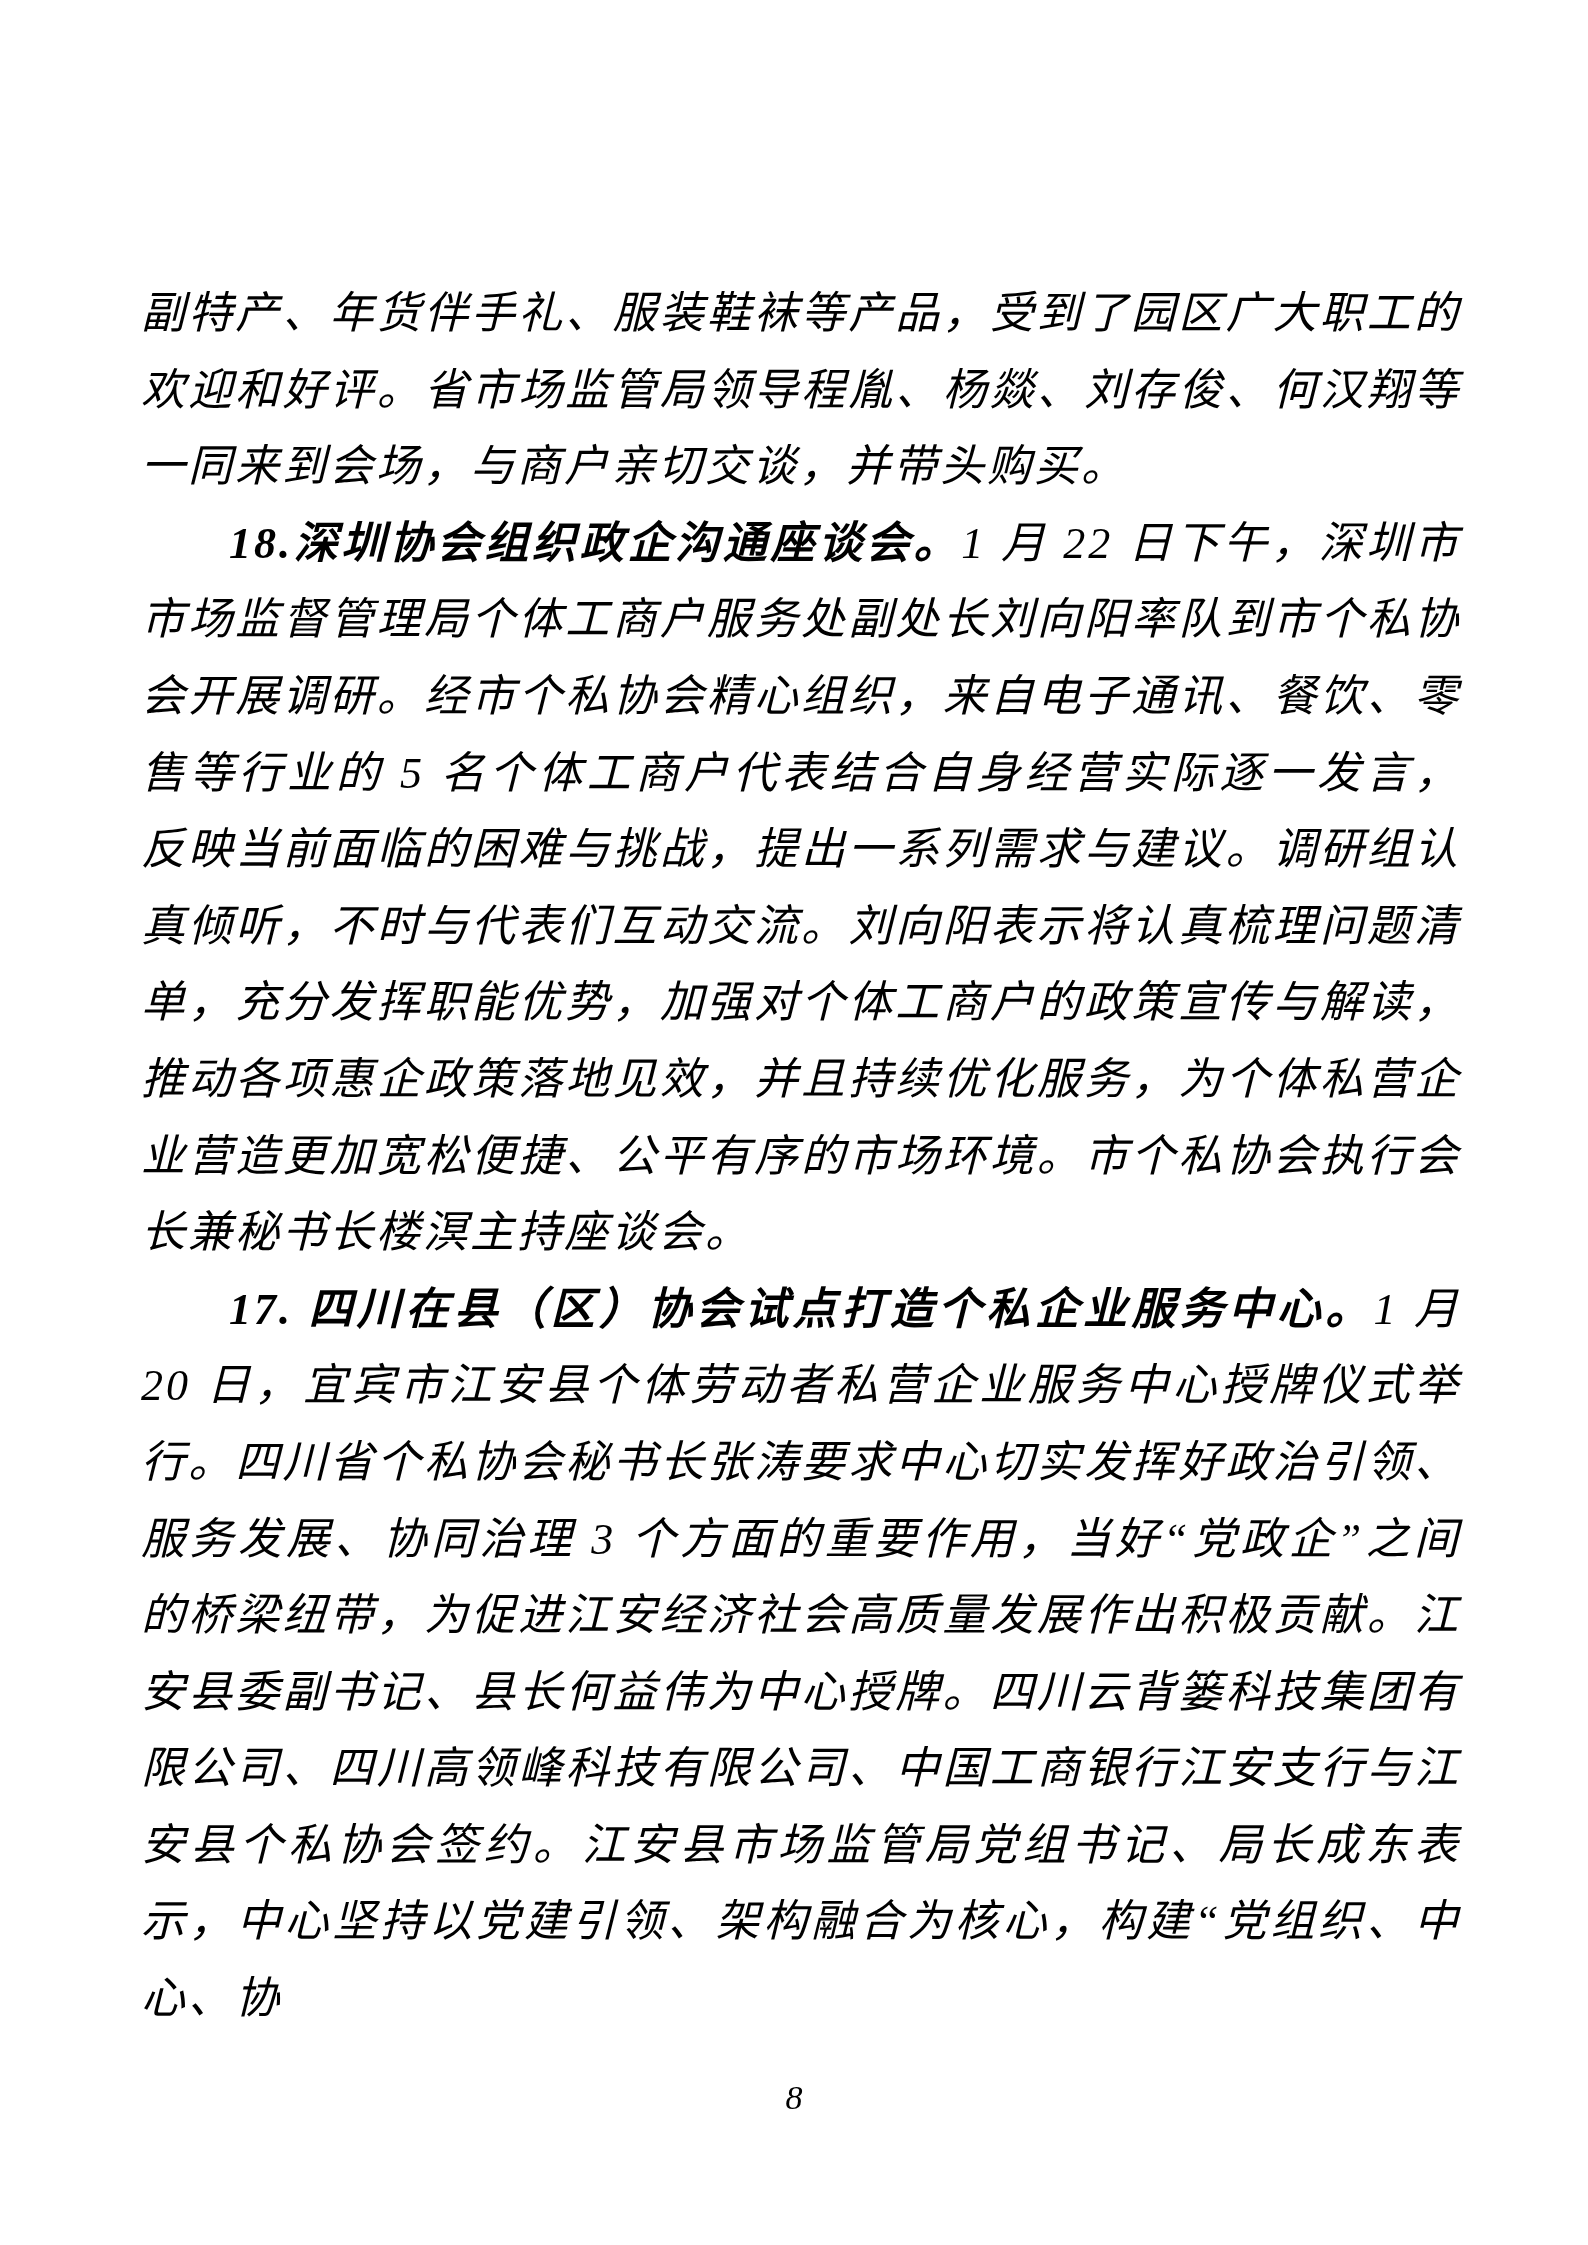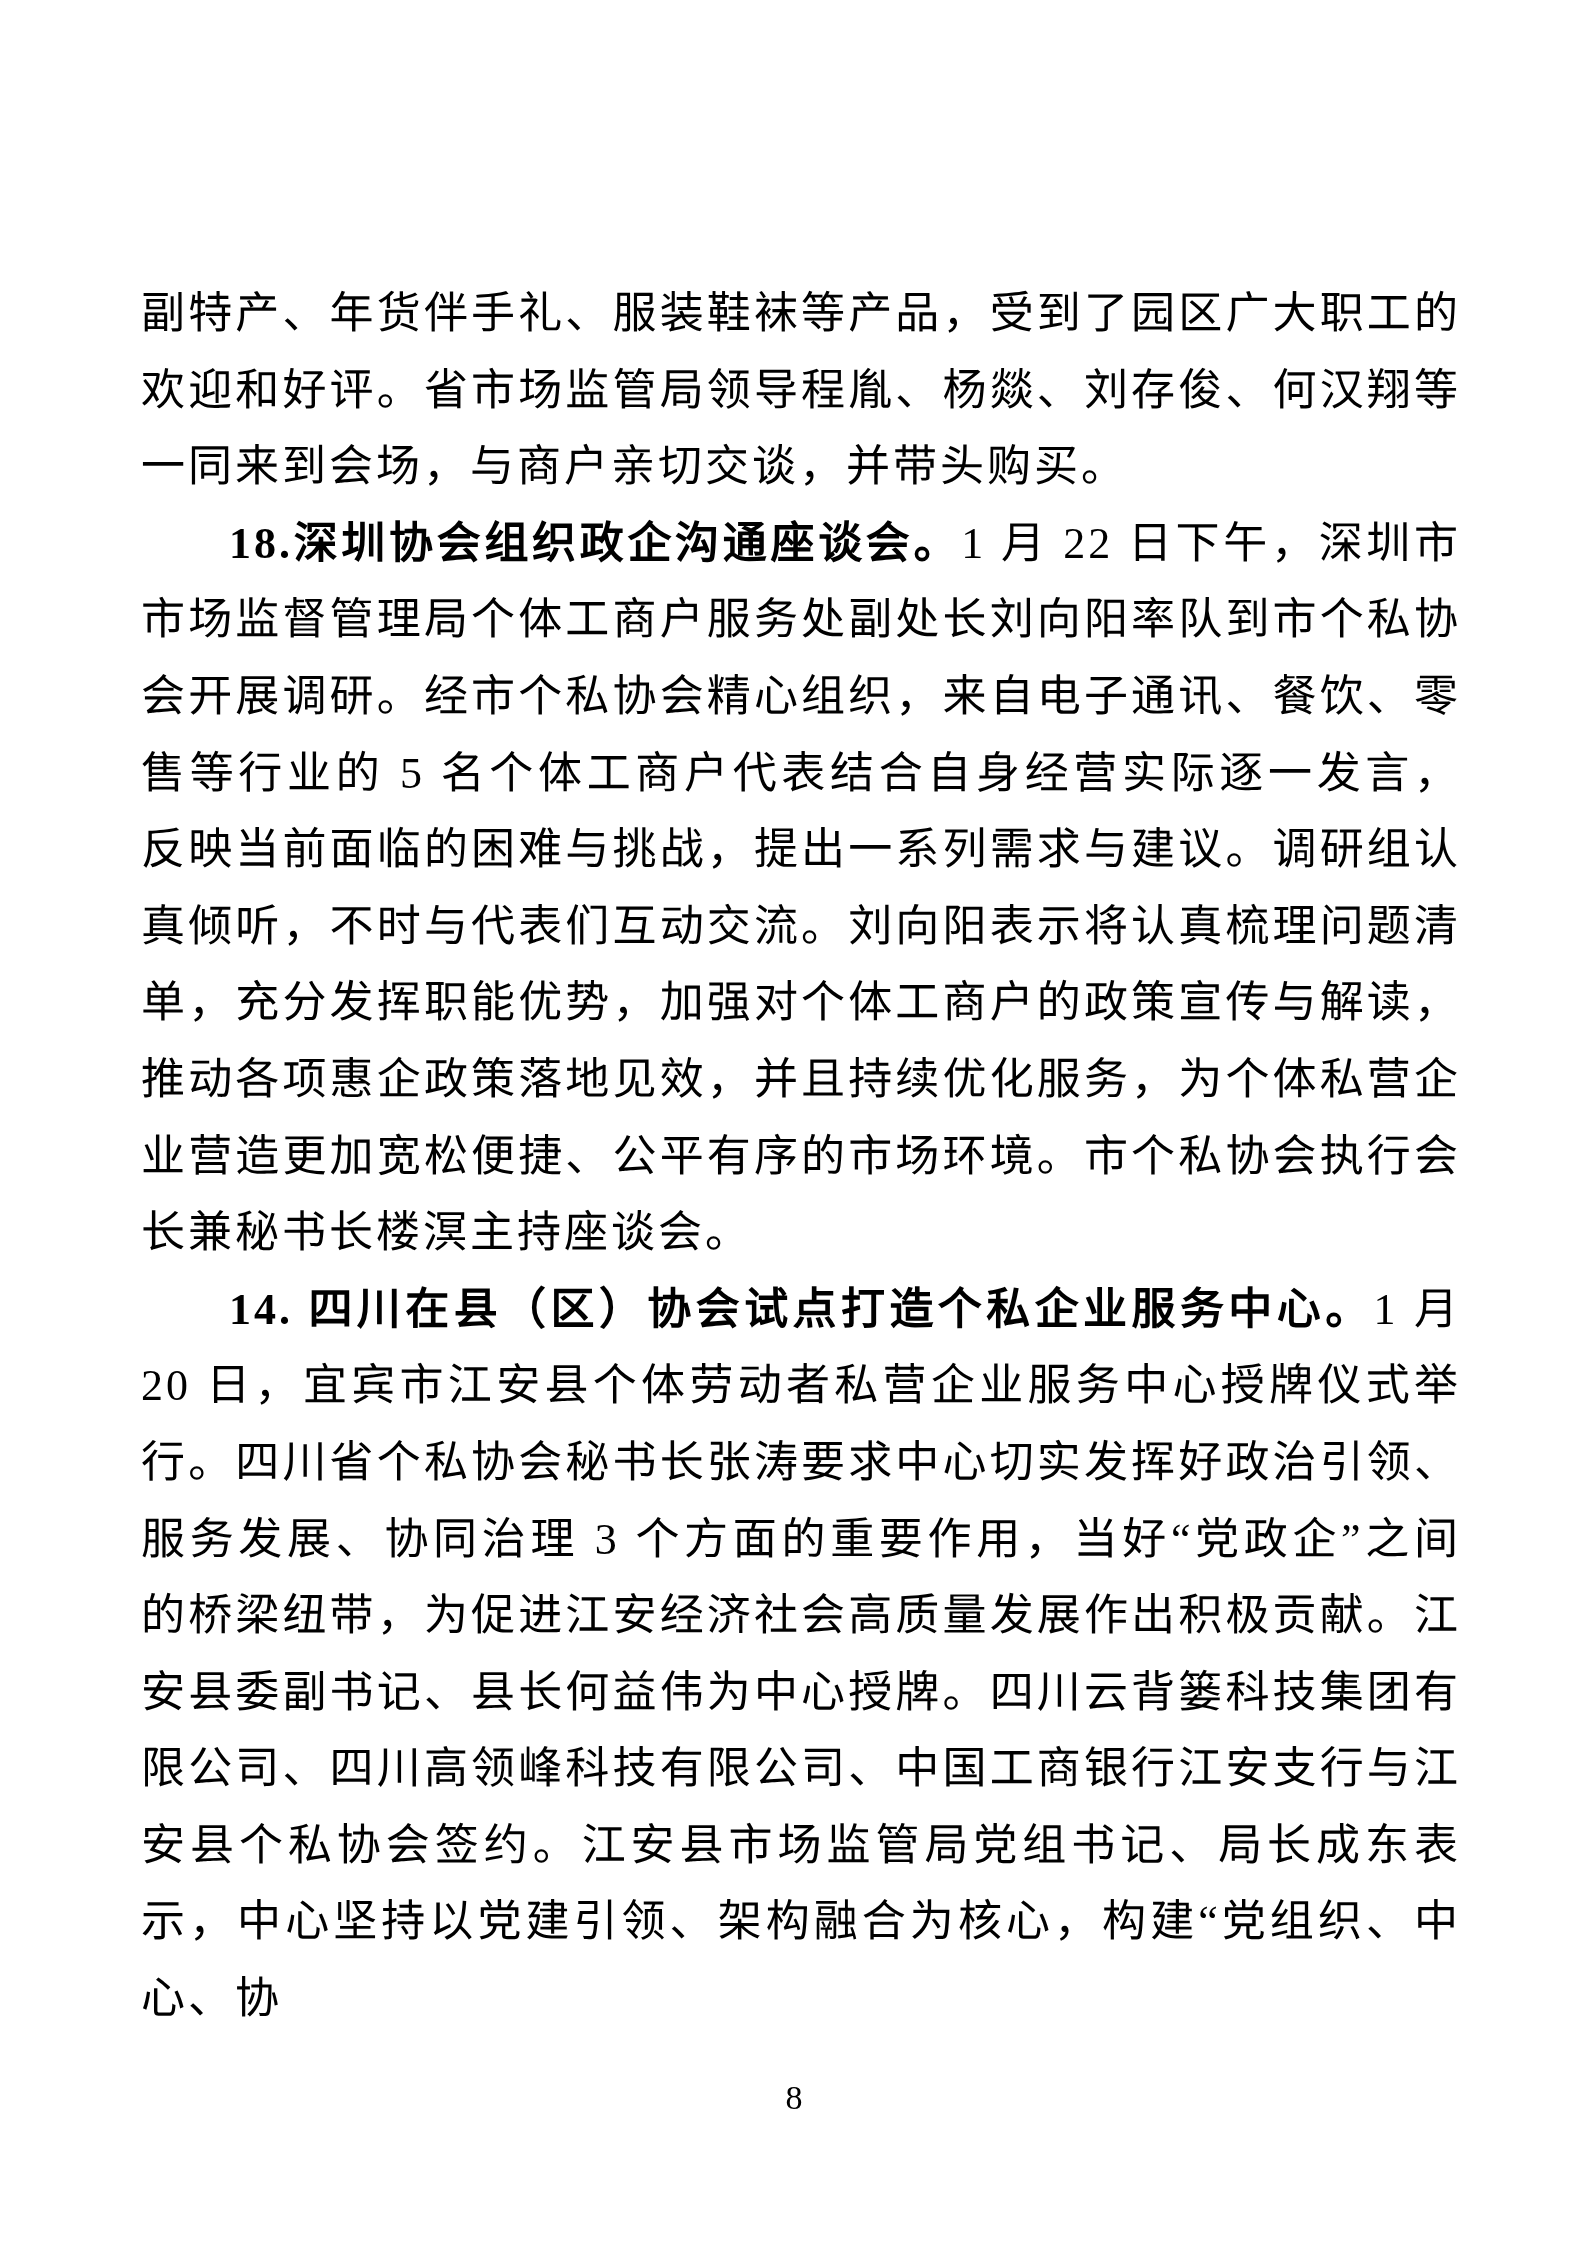--- a/index.html
+++ b/index.html
@@ -14,20 +14,21 @@
     font-family: "Liberation Serif", "DejaVu Serif", serif;
     color: #000000;
     overflow: hidden;
   }
   .page {
     position: absolute;
     left: 0; top: 0;
     width: 1588px;
     height: 2245px;
     background: #ffffff;
+    font-style: italic;
   }
   .text-block {
     position: absolute;
     left: 141px;
     top: 276px;
     width: 1320px;
   }
   p.para {
     margin: 0;
     padding: 0;
@@ -62,21 +63,21 @@
 <body>
 
 <div class="page">
 
   <div class="text-block">
 
     <p class="para"><span class="body-text">副特产、年货伴手礼、服装鞋袜等产品，受到了园区广大职工的欢迎和好评。省市场监管局领导程胤、杨燚、刘存俊、何汉翔等一同来到会场，与商户亲切交谈，并带头购买。</span></p>
 
     <p class="para indent"><span class="lead">18.深圳协会组织政企沟通座谈会。</span><span class="body-text">1 月 22 日下午，深圳市市场监督管理局个体工商户服务处副处长刘向阳率队到市个私协会开展调研。经市个私协会精心组织，来自电子通讯、餐饮、零售等行业的 5 名个体工商户代表结合自身经营实际逐一发言，反映当前面临的困难与挑战，提出一系列需求与建议。调研组认真倾听，不时与代表们互动交流。刘向阳表示将认真梳理问题清单，充分发挥职能优势，加强对个体工商户的政策宣传与解读，推动各项惠企政策落地见效，并且持续优化服务，为个体私营企业营造更加宽松便捷、公平有序的市场环境。市个私协会执行会长兼秘书长楼溟主持座谈会。</span></p>
 
-    <p class="para indent"><span class="lead">14. 四川在县（区）协会试点打造个私企业服务中心。</span><span class="body-text">1 月 20 日，宜宾市江安县个体劳动者私营企业服务中心授牌仪式举行。四川省个私协会秘书长张涛要求中心切实发挥好政治引领、服务发展、协同治理 3 个方面的重要作用，当好“党政企”之间的桥梁纽带，为促进江安经济社会高质量发展作出积极贡献。江安县委副书记、县长何益伟为中心授牌。四川云背篓科技集团有限公司、四川高领峰科技有限公司、中国工商银行江安支行与江安县个私协会签约。江安县市场监管局党组书记、局长成东表示，中心坚持以党建引领、架构融合为核心，构建“党组织、中心、协</span></p>
+    <p class="para indent"><span class="lead">17. 四川在县（区）协会试点打造个私企业服务中心。</span><span class="body-text">1 月 20 日，宜宾市江安县个体劳动者私营企业服务中心授牌仪式举行。四川省个私协会秘书长张涛要求中心切实发挥好政治引领、服务发展、协同治理 3 个方面的重要作用，当好“党政企”之间的桥梁纽带，为促进江安经济社会高质量发展作出积极贡献。江安县委副书记、县长何益伟为中心授牌。四川云背篓科技集团有限公司、四川高领峰科技有限公司、中国工商银行江安支行与江安县个私协会签约。江安县市场监管局党组书记、局长成东表示，中心坚持以党建引领、架构融合为核心，构建“党组织、中心、协</span></p>
 
   </div>
 
   <div class="footer">
     <span class="page-number">8</span>
   </div>
 
 </div>
 
 </body></html>

